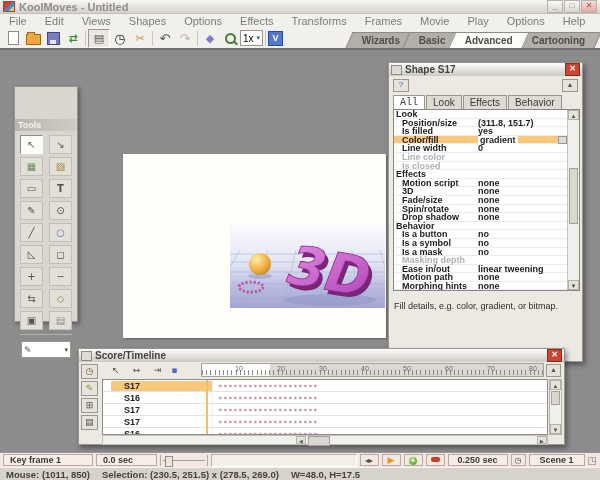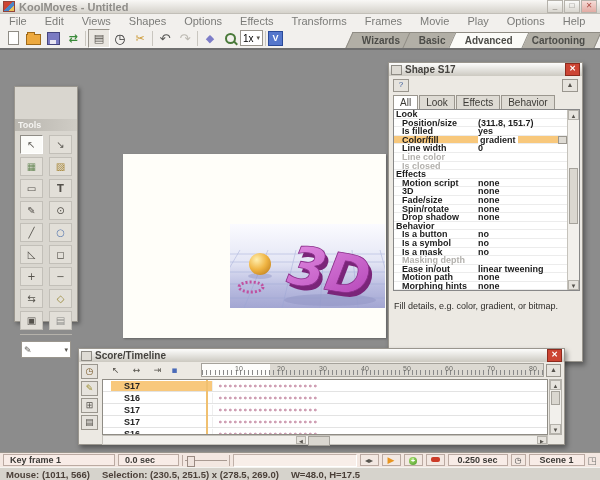--- a/index.html
+++ b/index.html
@@ -77,21 +77,21 @@
   .ficon{width:9px;height:8px;border:1px solid #8f8c85;background:#dedbd4;}
   .closebtn{margin-left:auto;width:13px;height:11px;background:#cc4433;border:1px solid #8d2a1d;
     color:#fff;font-size:8px;line-height:10px;text-align:center;}
   .smallbtn{width:14px;height:11px;border:1px solid #9a968e;background:#e6e3dd;font-size:7px;
     line-height:10px;text-align:center;color:#55524c;}
 
   
   .ptabs{display:flex;margin:3px 0 0 4px;}
   .ptab{height:14px;line-height:14px;padding:0 6px;font-size:10px;color:#3c3a36;
     background:#dedbd4;border:1px solid #9a968e;border-bottom:none;margin-right:1px;}
-  .ptab.active{background:#ffffff;}
+  .ptab.active{background:#ffffff;font-family:Liberation Mono, monospace;}
   .plist{position:absolute;left:4px;top:46px;width:187px;height:182px;background:#fff;
     border:1px solid #888;box-sizing:border-box;overflow:hidden;}
   .prow{position:relative;height:8.6px;line-height:8.4px;font-size:9px;color:#1c1c1c;
     border-bottom:1px solid #ececec;white-space:nowrap;box-sizing:border-box;}
   .prow .plabel{position:absolute;left:8px;font-weight:bold;}
   .prow.sec .plabel{left:2px;font-weight:bold;}
   .prow .pval{position:absolute;left:84px;font-weight:bold;}
   .prow.dis .plabel{color:#b3b1ad;}
   .prow.hl{background:#f8c87c;}
   .prow.hl .pval{background:#fff;padding:0 2px;}
@@ -518,34 +518,34 @@
           <div class="harrow" style="left:193px;">◀</div>
           <div class="hthumb"></div>
           <div class="harrow" style="right:0;">▶</div>
         </div>
       </div>
     </div>
   </div>
 </div>
 
 <div class="framebar">
-  <div class="fcell" style="width:112px;">Key frame 1</div>
+  <div class="fcell" style="width:90px;">Key frame 1</div>
   <div class="fcell" style="width:61px;">0.0 sec</div>
   <div class="slider">
     <div class="groove"></div>
     <div class="thumb"></div>
   </div>
   <div class="ftrack"></div>
   <div class="fbtn"><span class="g" style="color:#55524c;">◂</span><span class="g" style="color:#55524c;">▸</span></div>
   <div class="fbtn"><span class="g" style="color:#e8941f;font-size:9px;">▶</span></div>
   <div class="fbtn"><span class="greenball">+</span></div>
   <div class="fbtn"><span class="redpill"></span></div>
   <div class="fcell" style="width:60px;text-align:center;">0.250 sec</div>
   <div class="fbtn" style="width:15px;"><span class="g" style="color:#444;">◷</span></div>
   <div class="fcell" style="width:56px;text-align:center;">Scene 1</div>
   <span class="g" style="color:#7a7a76;font-size:10px;">◳</span>
 </div>
 
 <div class="statusbar">
-  <span>Mouse: (1011, 566)</span>
+  <span>Mouse: (1011, 850)</span>
   <span>Selection: (230.5, 251.5) x (278.5, 269.0)</span>
   <span>W=48.0,  H=17.5</span>
 </div>
 
 </body></html>

